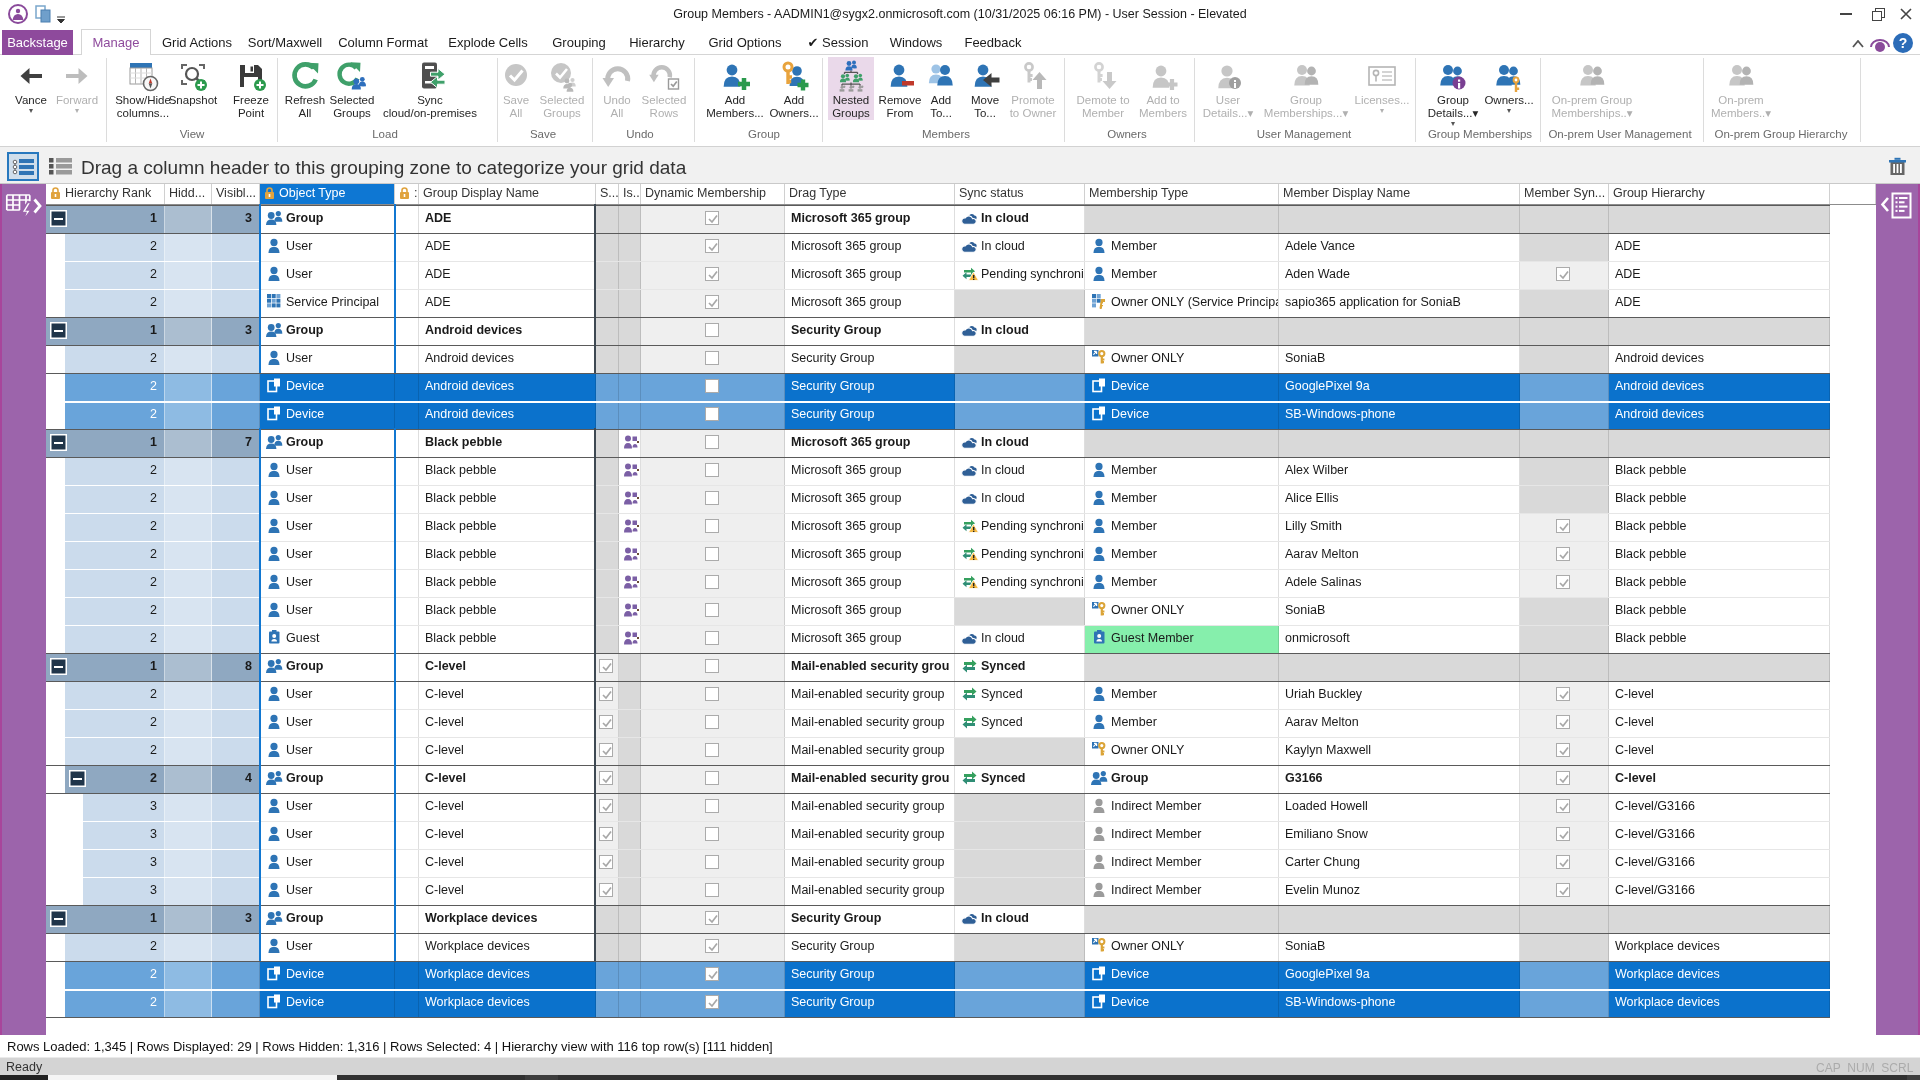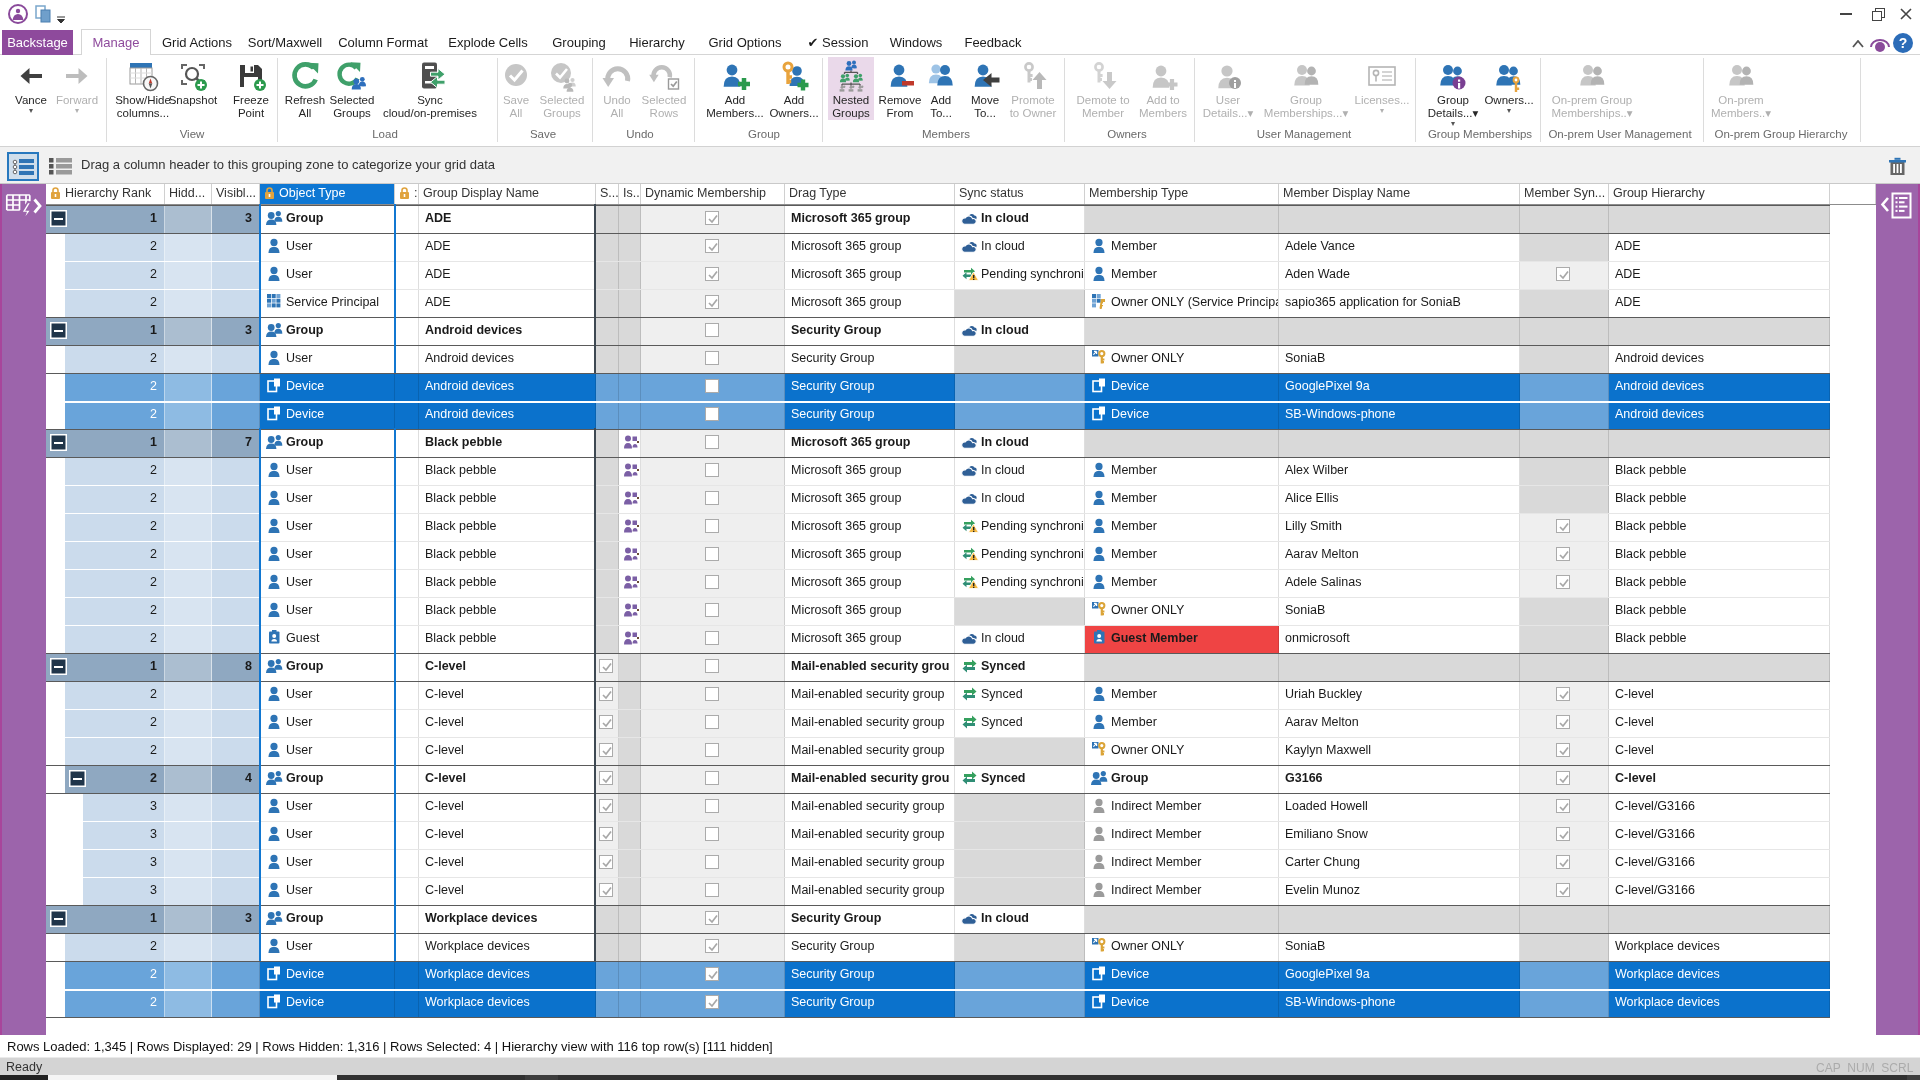--- a/index.html
+++ b/index.html
@@ -12,21 +12,21 @@
 .tab{position:absolute;top:2px;height:25px;font-size:13px;color:#1b1b1b;text-align:center;line-height:25px}
 .tab.act{background:#fff;border:1px solid #d5d5d5;border-bottom:1px solid #fff;color:#8e4a9c;top:1px;height:27px;line-height:26px}
 .ribbon{position:absolute;left:0;top:55px;width:1920px;height:92px;background:#fff;border-bottom:1px solid #d2d2d2}
 .rsep{position:absolute;top:3px;width:1px;height:84px;background:#dcdcdc}
 .rbtn{position:absolute;top:2px;text-align:center}
 .rbtn .ic{margin:3px auto 0 auto;width:32px;height:32px}
 .rbtn .lb{font-size:11.5px;line-height:13px;color:#262626;margin-top:2px}
 .rbtn.dis .lb{color:#b0b0b0}
 .glab{position:absolute;top:73px;font-size:11.5px;color:#6a6a6a;text-align:center;width:200px}
 .gz{position:absolute;left:0;top:147px;width:1920px;height:36px;background:#f1f1f1}
-.gztxt{position:absolute;left:81px;top:10px;font-size:13px;color:#333}
+.gztxt{position:absolute;left:81px;top:10px;font-size:19px;color:#333}
 .hdr{position:absolute;left:0;top:183px;width:1920px;height:22px;background:#fff;border-bottom:1px solid #8c8c8c}
 .hc{position:absolute;top:0;height:21px;font-size:12.5px;color:#333;line-height:21px;white-space:nowrap;overflow:hidden;
  border-right:1px solid #d0d0d0;padding-left:4px}
 .row{position:absolute;left:46px;width:1784px;height:28px}
 .c{position:absolute;top:0;height:28px;font-size:12.5px;color:#1a1a1a;line-height:27px;white-space:nowrap;
  overflow:hidden;border-right:1px solid rgba(0,0,0,0.13);padding-left:6px}
 .c.num{text-align:right;padding-right:7px;padding-left:0}
 .c.b{font-weight:bold}
 .c.wt{color:#fff}
 .cb{display:inline-block;width:14px;height:14px;background:#fff;border:1px solid #c2c2c2;vertical-align:middle;position:relative}
@@ -48,20 +48,21 @@
         <circle cx="10" cy="7" r="2.2" fill="#8a4a9b"></circle>
         <path d="M4.5 16 q1-6 5.5-6 q4.5 0 5.5 6 z" fill="#8a4a9b"></path>
       </svg></div>
  <div class="abs" style="left:35px;top:5px"><svg width="16" height="18" viewBox="0 0 16 18" style="">
         <rect x="1" y="1" width="9" height="12" fill="#fff" stroke="#7aa7cc" stroke-width="1.5"></rect>
         <rect x="6" y="5" width="9" height="12" fill="#6f9fcb" stroke="#4a7fb0"></rect>
       </svg></div>
  <div class="abs" style="left:56px;top:10px"><svg width="10" height="8">
         <path d="M1 1 h8 M1.6 3.5 l3.4 3.5 3.4-3.5 z" stroke="#333" fill="#333"></path>
       </svg></div>
+ <div class="title">Group Members - AADMIN1@sygx2.onmicrosoft.com (10/31/2025 06:16 PM) - User Session - Elevated</div>
  <div class="abs" style="left:1840px;top:13px;width:12px;height:2px;background:#444"></div>
     <svg class="abs" style="left:1872px;top:8px" width="13" height="13">
       <rect x="3.5" y="0.5" width="9" height="9" fill="#fff" stroke="#444"></rect>
       <rect x="0.5" y="3.5" width="9" height="9" fill="#fff" stroke="#444"></rect>
     </svg>
     <svg class="abs" style="left:1900px;top:8px" width="12" height="12">
       <path d="M1 1 L11 11 M11 1 L1 11" stroke="#444" stroke-width="1.6"></path>
     </svg>
 </div>
 <div class="tabs">
@@ -1097,21 +1098,21 @@
     <div class="c ccen" style="left:595px;width:144px;background:#efefef;">
       <span class="cb" style="border-color:#ababab"></span>
     </div>
     <div class="c  " style="left:739px;width:170px;background:#fff;">Microsoft 365 group</div>
     <div class="c " style="left:909px;width:130px;background:#fff;"><span class="ic16" style="width:17px;margin-right:3px"><svg width="17" height="12" viewBox="0 0 17 12" style="">
           <circle cx="10.8" cy="3.8" r="2.7" fill="#2f5f96"></circle>
           <circle cx="13.4" cy="4.8" r="2.3" fill="#2f5f96"></circle>
           <rect x="10.6" y="4.4" width="4.3" height="2" fill="#2f5f96"></rect>
           <path d="M3.6 11.3 L12.3 11.3 A2.9 2.9 0 1 0 11.6 5.6 A4.1 4.1 0 0 0 4.2 4.9 A3.2 3.2 0 0 0 3.6 11.3 Z" fill="#2f5f96" stroke="#fff" stroke-width="1.1"></path>
         </svg></span>In cloud</div>
-    <div class="c  " style="left:1039px;width:194px;background:#ef4444;font-weight:bold;"><span class="ic16"><svg width="16" height="16" viewBox="0 0 16 16" style="">
+    <div class="c  " style="left:1039px;width:194px;background:#86efac;"><span class="ic16"><svg width="16" height="16" viewBox="0 0 16 16" style="">
           <rect x="3" y="2.5" width="10.5" height="12" rx="1" fill="#2e74b5"></rect>
           <rect x="6" y="1" width="4.5" height="3" fill="#2e74b5"></rect>
           <circle cx="8.2" cy="7" r="2" fill="#fff"></circle>
           <path d="M5.4 12.6 q0-2.6 2.8-2.6 q2.8 0 2.8 2.6 z" fill="#fff"></path>
         </svg></span>Guest Member</div>
     <div class="c  " style="left:1233px;width:241px;background:#fff;">onmicrosoft</div>
     <div class="c " style="left:1474px;width:89px;background:#d9d9d9;"></div>
     <div class="c  " style="left:1563px;width:221px;background:#fff;">Black pebble</div>
     <div class="abs" style="left:213px;top:-1px;width:2px;height:29px;background:#1177d1;z-index:7"></div>
     <div class="abs" style="left:348px;top:-1px;width:2px;height:29px;background:#1177d1;z-index:7"></div>

